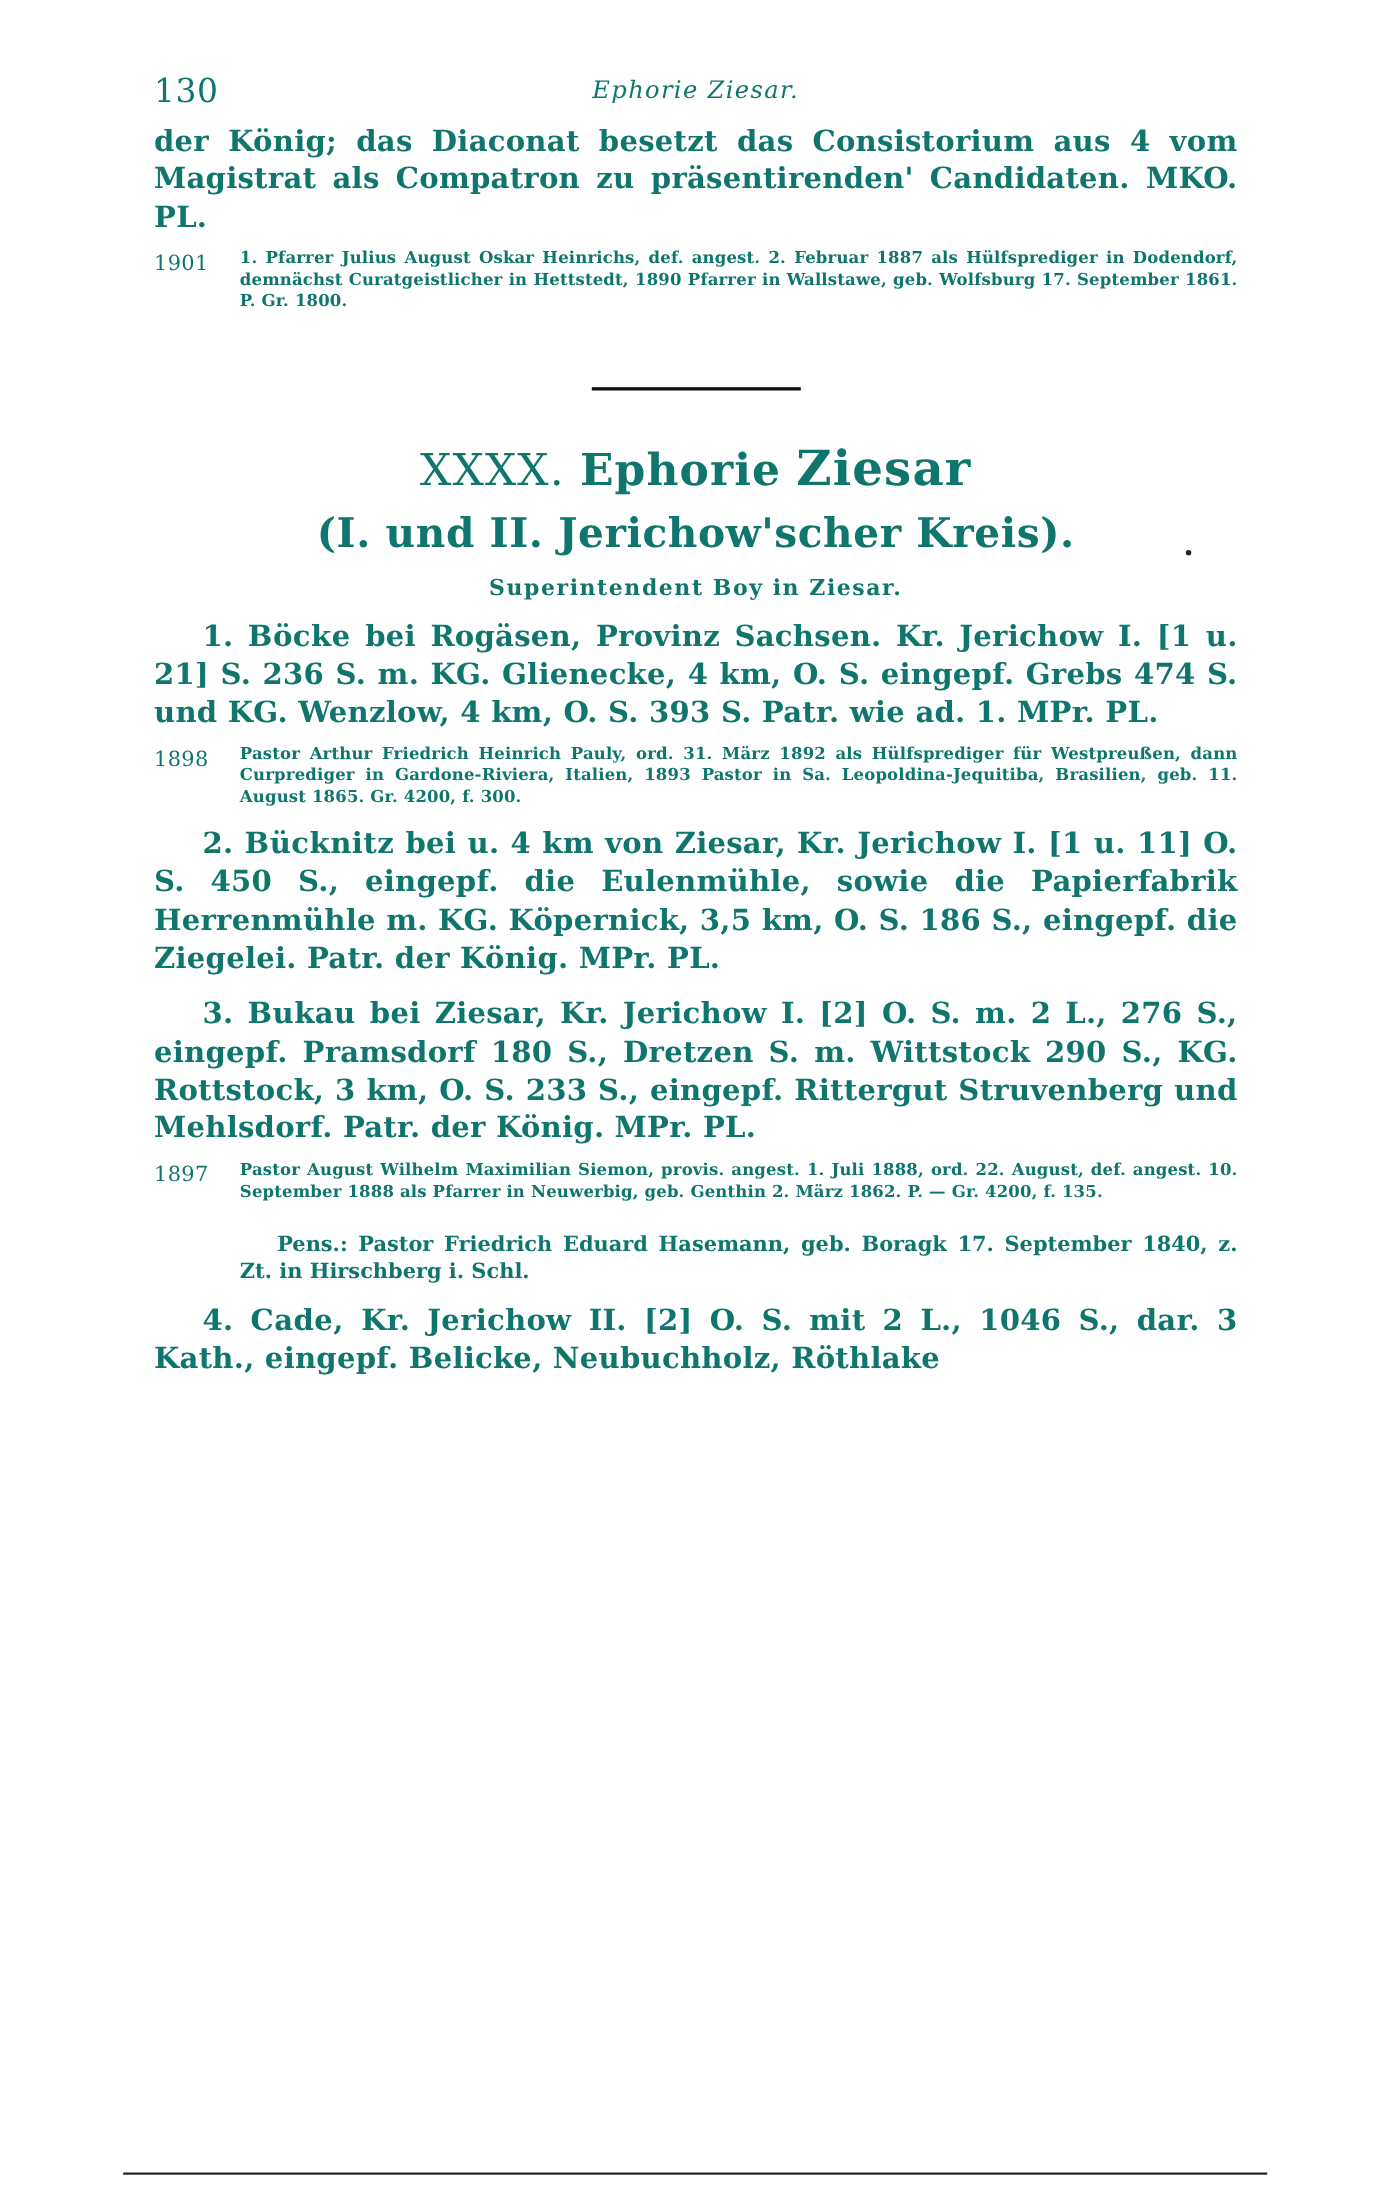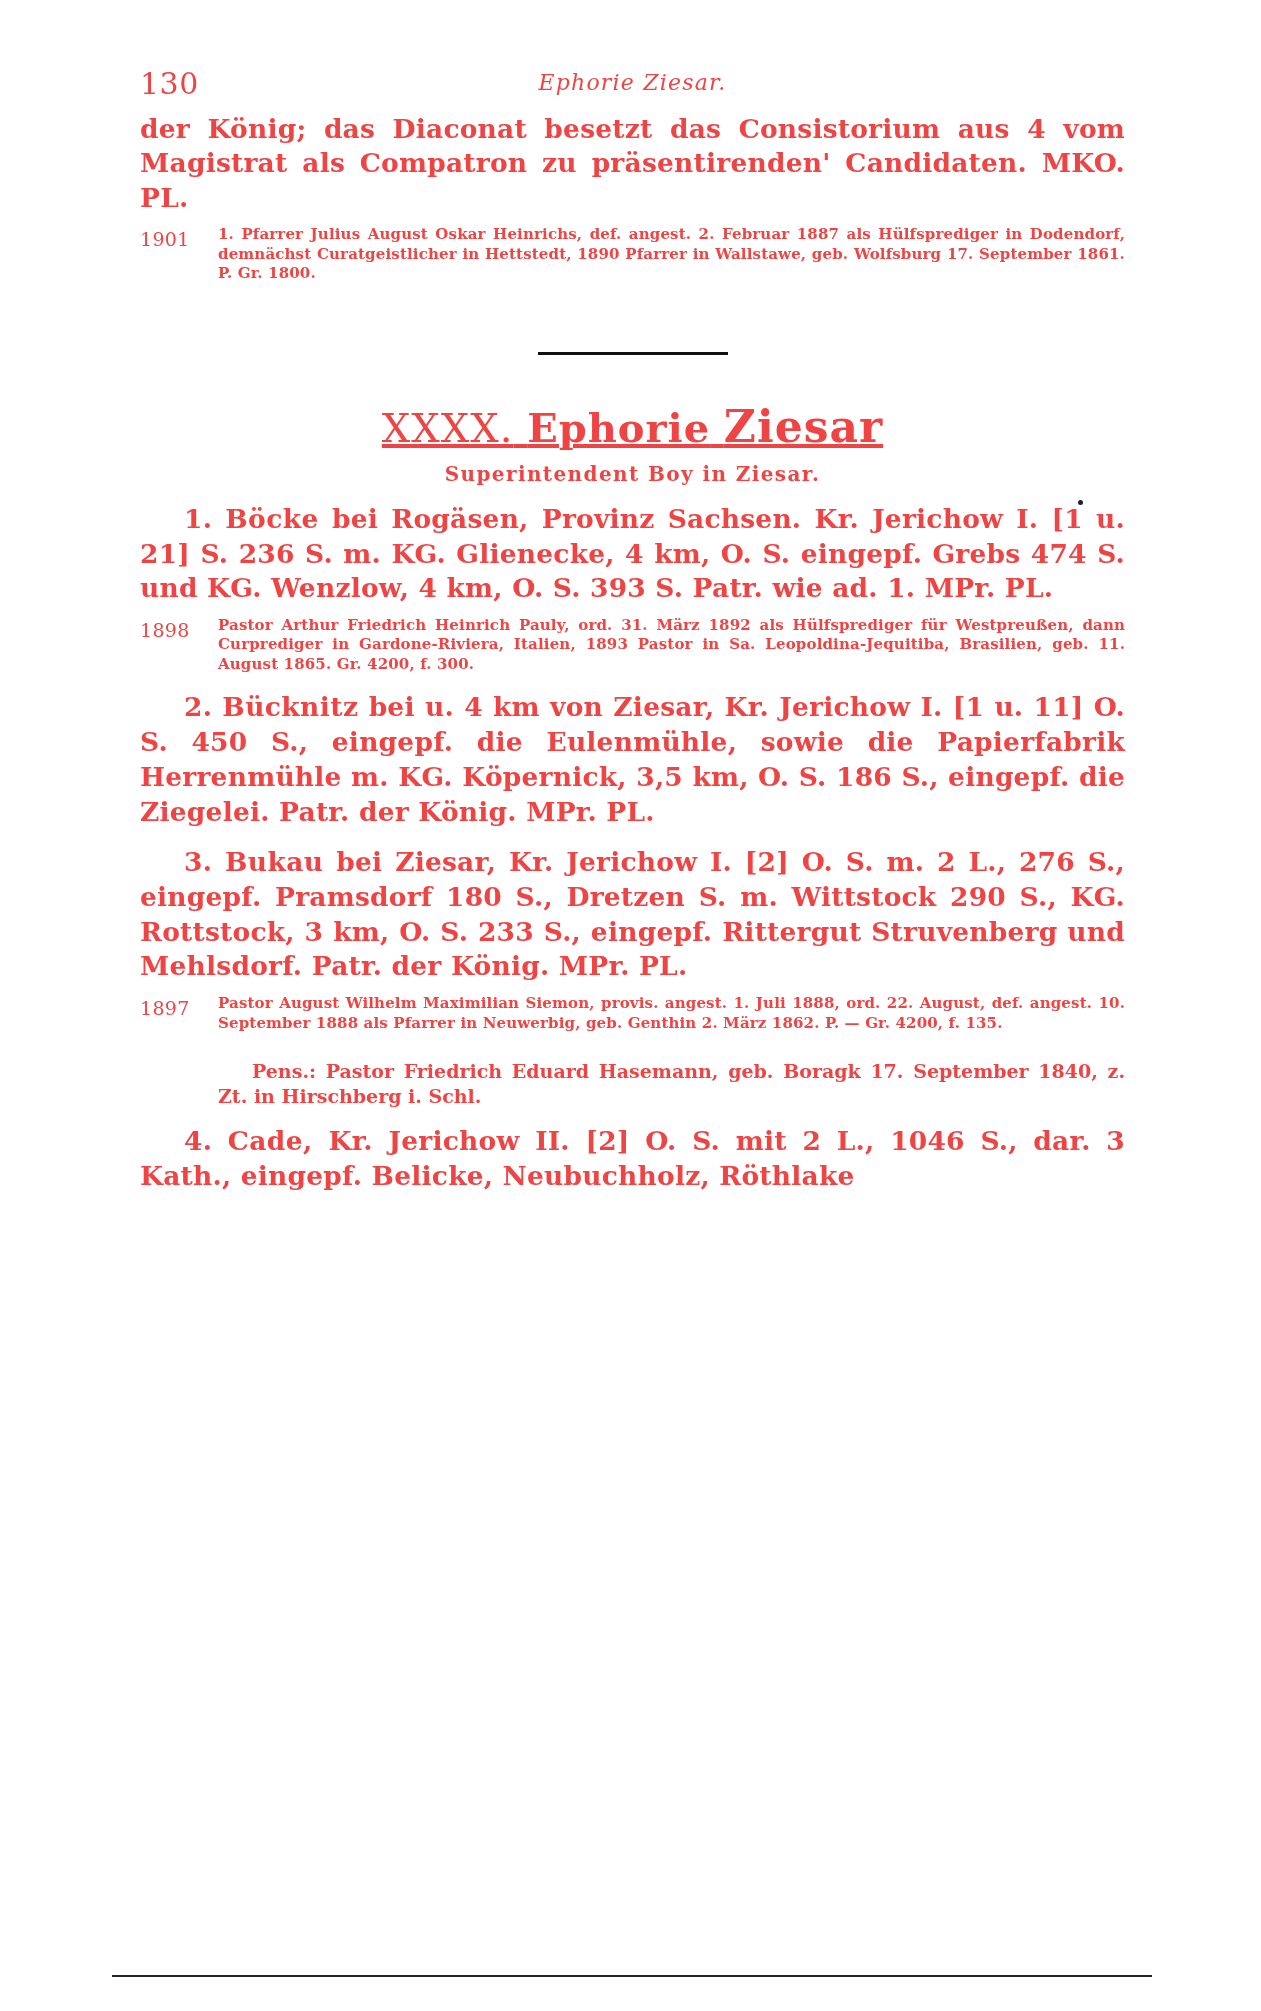--- a/index.html
+++ b/index.html
@@ -7,21 +7,21 @@
     padding: 0;
     background: #ffffff;
   }
   .page {
     position: relative;
     width: 1261px;
     height: 2011px;
     margin: 0 auto;
     background: #ffffff;
     font-family: "DejaVu Serif", serif;
-    color: #ef4444;
+    color: #0f766e;
     overflow: hidden;
   }
   .content {
     position: absolute;
     left: 140px;
     top: 60px;
     width: 985px;
   }
 
   
@@ -113,21 +113,20 @@
   
   .chapter {
     text-align: center;
     margin-top: 6px;
   }
   .chapter .line1 {
     font-family: "DejaVu Serif", serif;
     font-size: 40px;
     letter-spacing: 1px;
     margin-bottom: 10px;
-    text-decoration: underline;
   }
   .chapter .line1 .rom {
     font-family: "DejaVu Serif", serif;
     font-weight: normal;
   }
   .chapter .line1 .word {
     font-weight: 600;
   }
   .chapter .line1 .big {
     font-weight: bold;
@@ -210,20 +209,21 @@
     <div class="rule-wrap">
       <span class="rule"></span>
     </div>
 
     <div class="chapter">
       <div class="line1">
         <span class="rom">XXXX.</span>
         <span class="word">Ephorie</span>
         <span class="big">Ziesar</span>
       </div>
+      <div class="line2">(I. und II. Jerichow'scher Kreis).</div>
       <div class="line3">Superintendent Boy in Ziesar.</div>
     </div>
 
     <div class="parish">
       <div class="p-text">
         <span class="num">1.</span>
         <span class="place">Böcke</span>
         <span>bei Rogäsen, Provinz Sachsen. Kr. Jerichow I. [1 u. 21] S. 236 S. m. KG. Glienecke, 4 km, O. S. eingepf. Grebs 474 S. und KG. Wenzlow, 4 km, O. S. 393 S. Patr. wie ad. 1.  MPr.  PL.</span>
       </div>
       <div class="entry">

